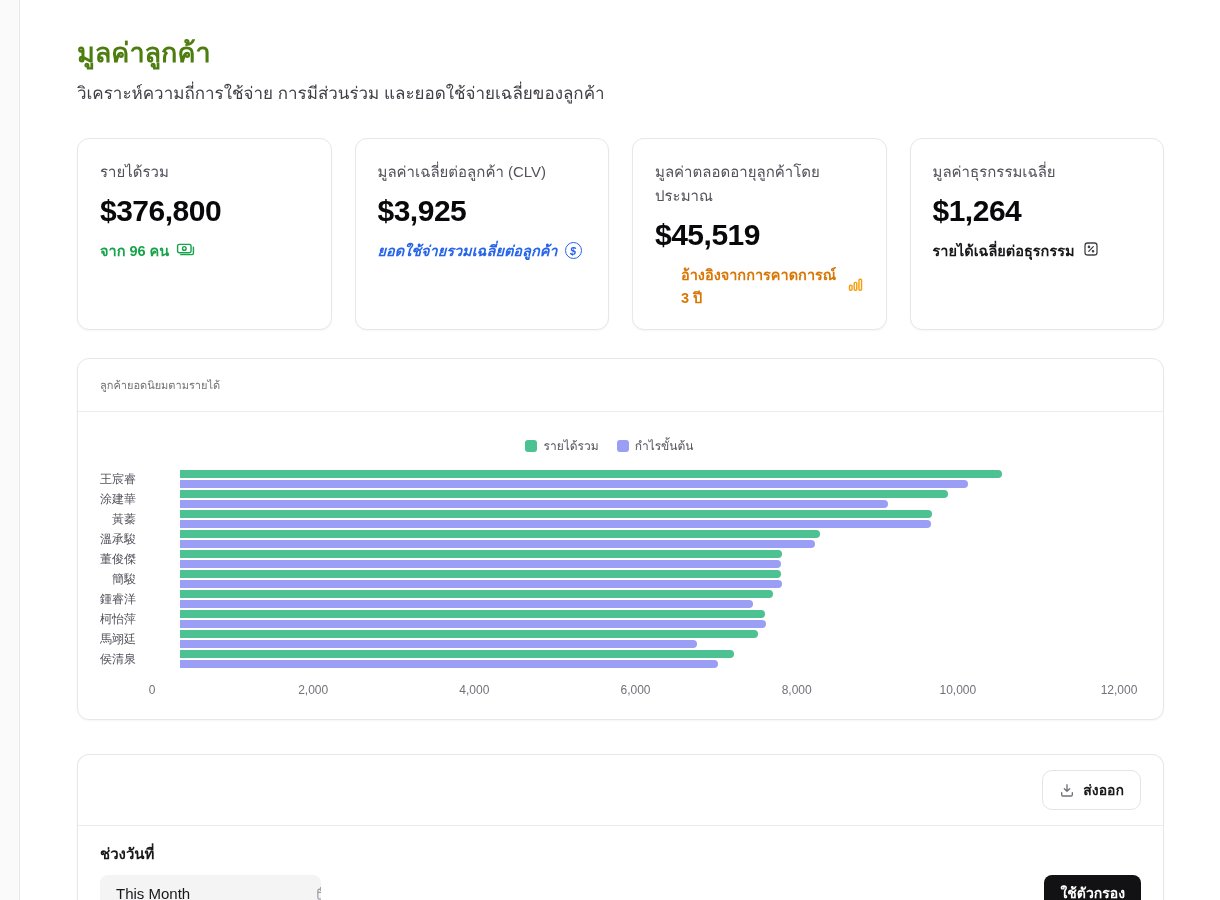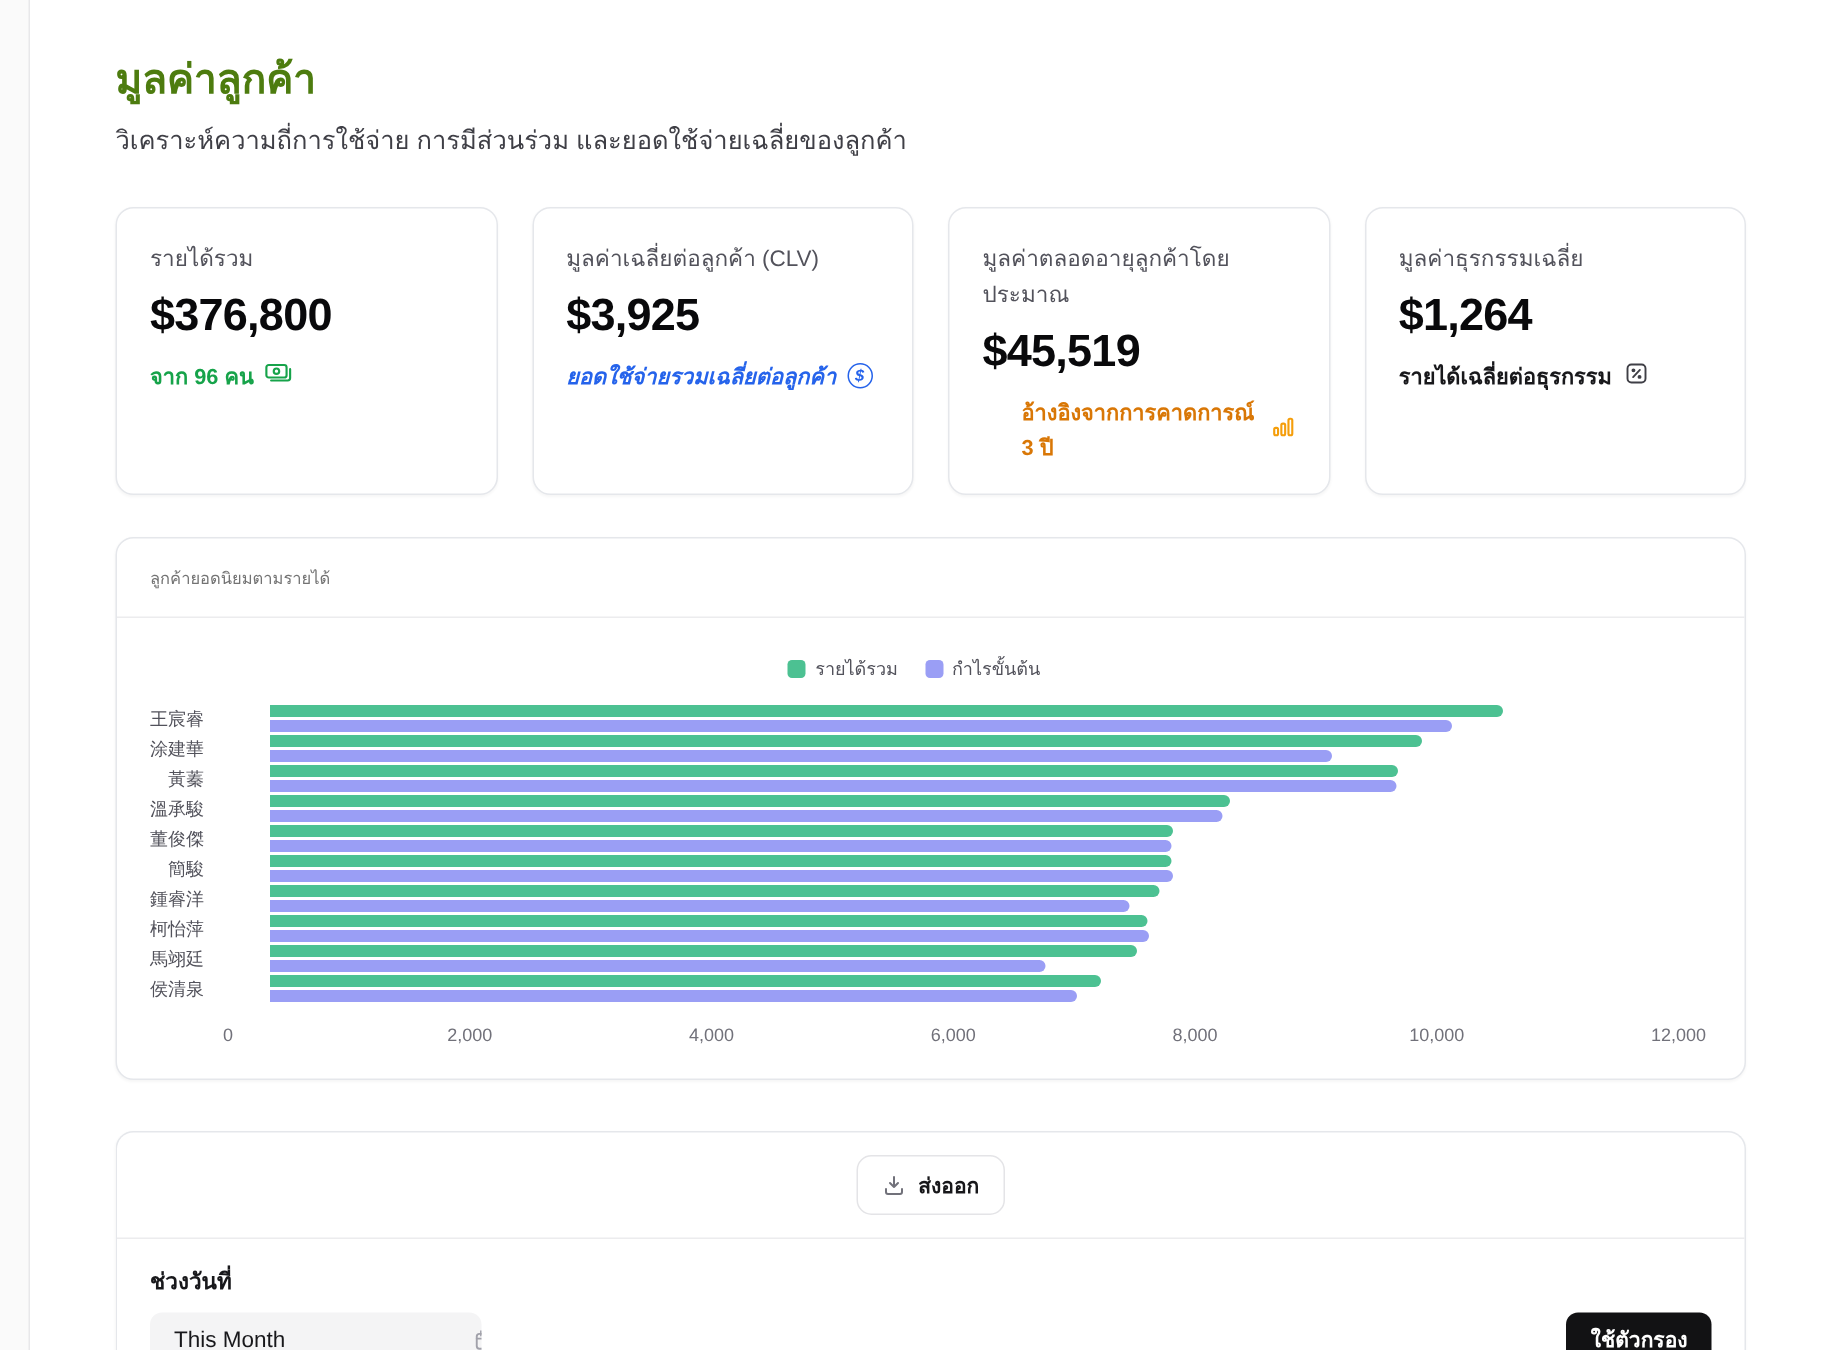--- a/index.html
+++ b/index.html
@@ -40,21 +40,21 @@
   .chart-row { display:flex; align-items:flex-end; height:20px;gap:36px; }
   .chart-label { width:44px; flex:none; text-align:right; padding-right:8px;
     font-size:12px; color:#52525b; white-space:nowrap; }
   .chart-bars { flex:1; display:flex; flex-direction:column; gap:2px; }
   .bar { height:8px; border-radius:0 4px 4px 0; }
   .ticks { position:relative; height:16px; margin-top:15px; margin-left:52px; }
   .tick { position:absolute; transform:translateX(-50%); font-size:12px; color:#71717a; white-space:nowrap; }
 
   
   .filter-card { margin-top:34px; border-radius:12px 12px 0 0; border-bottom:none; height:216px; }
-  .export-row { display:flex; justify-content:center; padding:15px 22px; border-bottom:1px solid #ececee; }
+  .export-row { display:flex; justify-content:flex-end; padding:15px 22px; border-bottom:1px solid #ececee; }
   .export-btn { display:flex; align-items:center; gap:8px; background:#fff;
     border:1px solid #e4e4e7; border-radius:10px; padding:8px 16px;
     font-size:14px; font-weight:700; color:#18181b; cursor:pointer; }
   .filter-body { padding:16px 22px 0 22px; border-bottom:1px solid #ececee; height:123px; }
   .filter-label { font-size:15px; font-weight:800; color:#18181b; }
   .filter-row { display:flex; justify-content:space-between; align-items:flex-start; margin-top:9px; }
   .date-input-group { display:flex; align-items:stretch; width:221px; height:36px;
     background:#f4f4f5; border-radius:8px; overflow:hidden; cursor:pointer; }
   .date-input { flex:1; border:none; background:transparent; padding:0 0 0 16px;
     font-size:15px; color:#18181b; font-family:"Liberation Sans", sans-serif; outline:none; }

